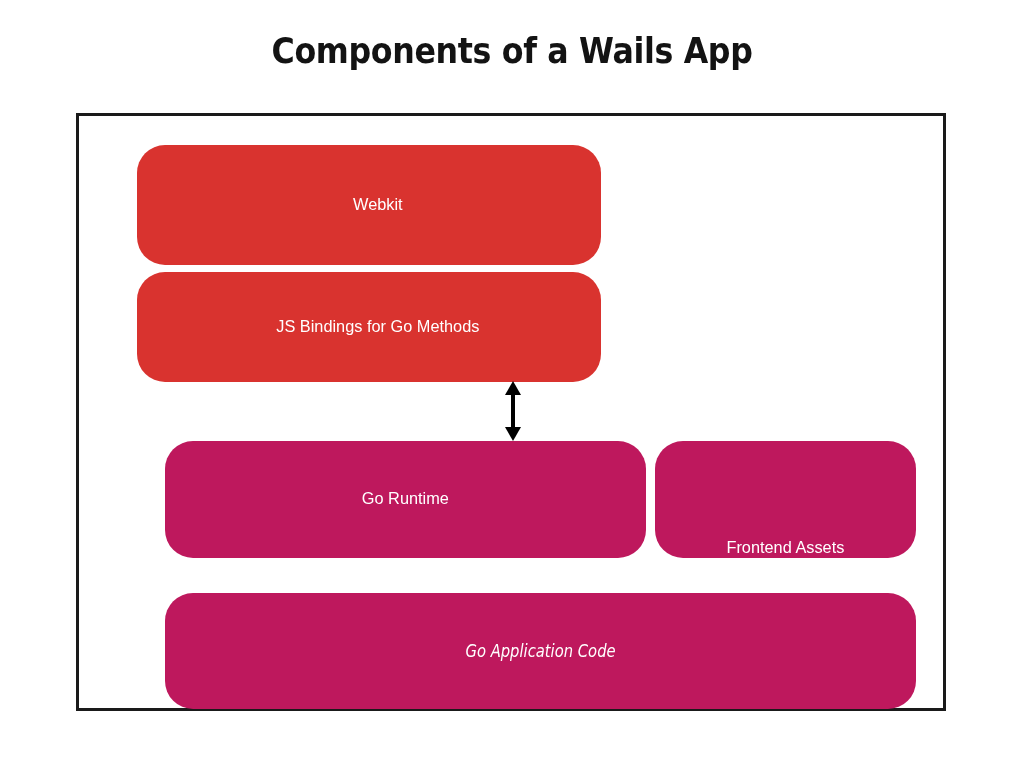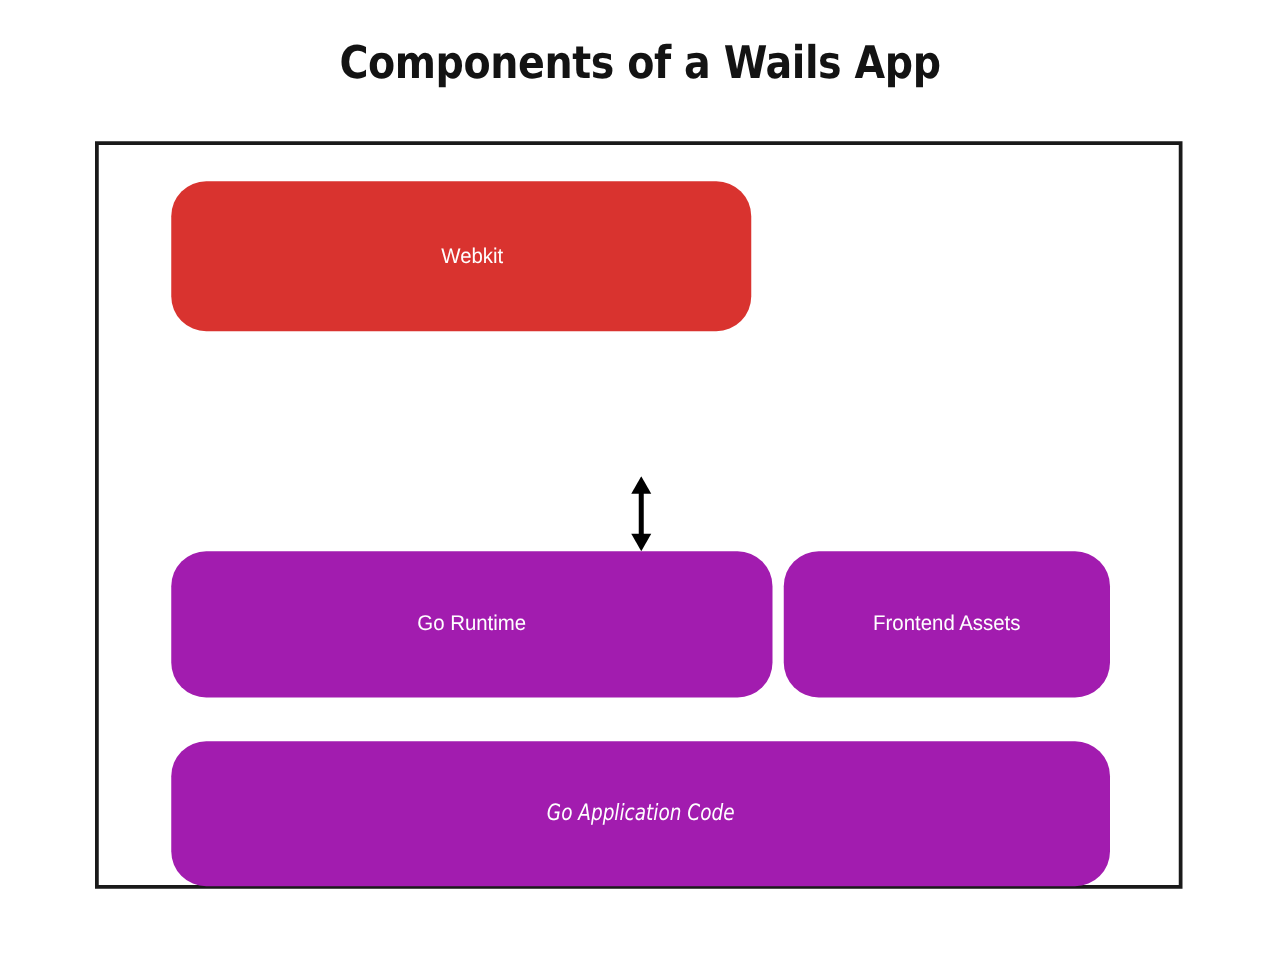--- a/index.html
+++ b/index.html
@@ -57,38 +57,38 @@
     justify-content: center;
     color: #ffffff;
     font-size: 17px;
     font-weight: 400;
     line-height: 1.2;
     text-align: center;
     box-sizing: border-box;
     user-select: none;
   }
   .box.red  { background: #d9332f; padding-left: 17px; }
-  .box.teal { background: #a21caf; }
+  .box.teal { background: #be185d; margin-left: 28px; }
 
   .box .label {
     display: block;
     transform: scaleX(0.96);
   }
   .box.condensed .label {
     font-family: "DejaVu Sans", sans-serif;
     font-size: 18px;
     transform: scaleX(0.82);
   }
 
   
   #box-webkit       { left: 137px; top: 145px; width: 464px; height: 120px; }
   #box-js-bindings  { left: 137px; top: 272px; width: 464px; height: 110px; }
   #box-js-runtime   { left: 612px; top: 145px; width: 276px; height: 237px; }
   #box-go-runtime   { left: 137px; top: 441px; width: 481px; height: 117px; }
-  #box-frontend     { left: 627px; top: 441px; width: 261px; height: 117px; }
+  #box-frontend     { left: 627px; top: 441px; width: 261px; height: 117px; align-items: flex-end; }
   #box-go-app-code  { left: 137px; top: 593px; width: 751px; height: 116px; font-style: italic; }
 
   
   .arrow {
     position: absolute;
     left: 499px;
     top: 381px;
     width: 28px;
     height: 60px;
   }
@@ -99,20 +99,23 @@
 <div class="slide">
 
   <div class="title">Components of a Wails App</div>
 
   <div class="frame"></div>
 
   <div class="box red" id="box-webkit">
     <span class="label">Webkit</span>
   </div>
 
+  <div class="box red" id="box-js-bindings">
+    <span class="label">JS Bindings for Go Methods</span>
+  </div>
 
 
   <div class="arrow">
     <svg width="28" height="60" viewBox="0 0 28 60">
       <line x1="14" y1="9" x2="14" y2="51" stroke="#000000" stroke-width="4"></line>
       <polygon points="14,0 6,14 22,14" fill="#000000"></polygon>
       <polygon points="14,60 6,46 22,46" fill="#000000"></polygon>
     </svg>
   </div>
 

